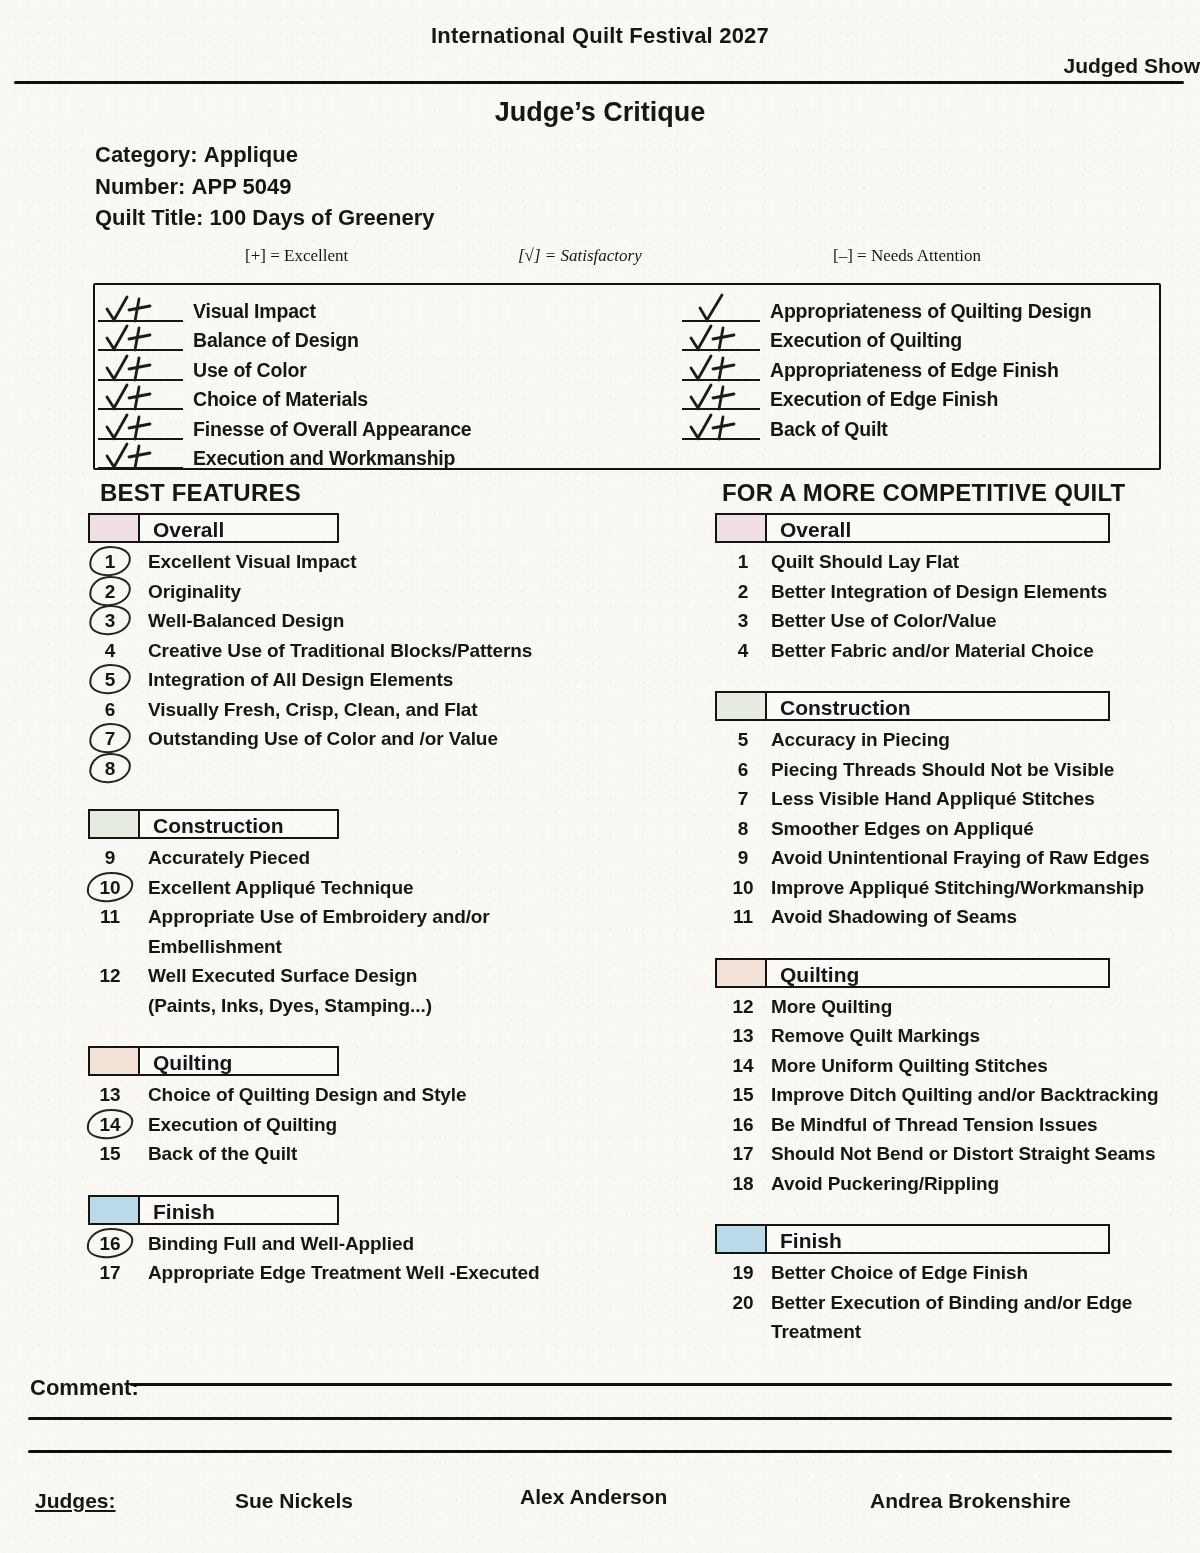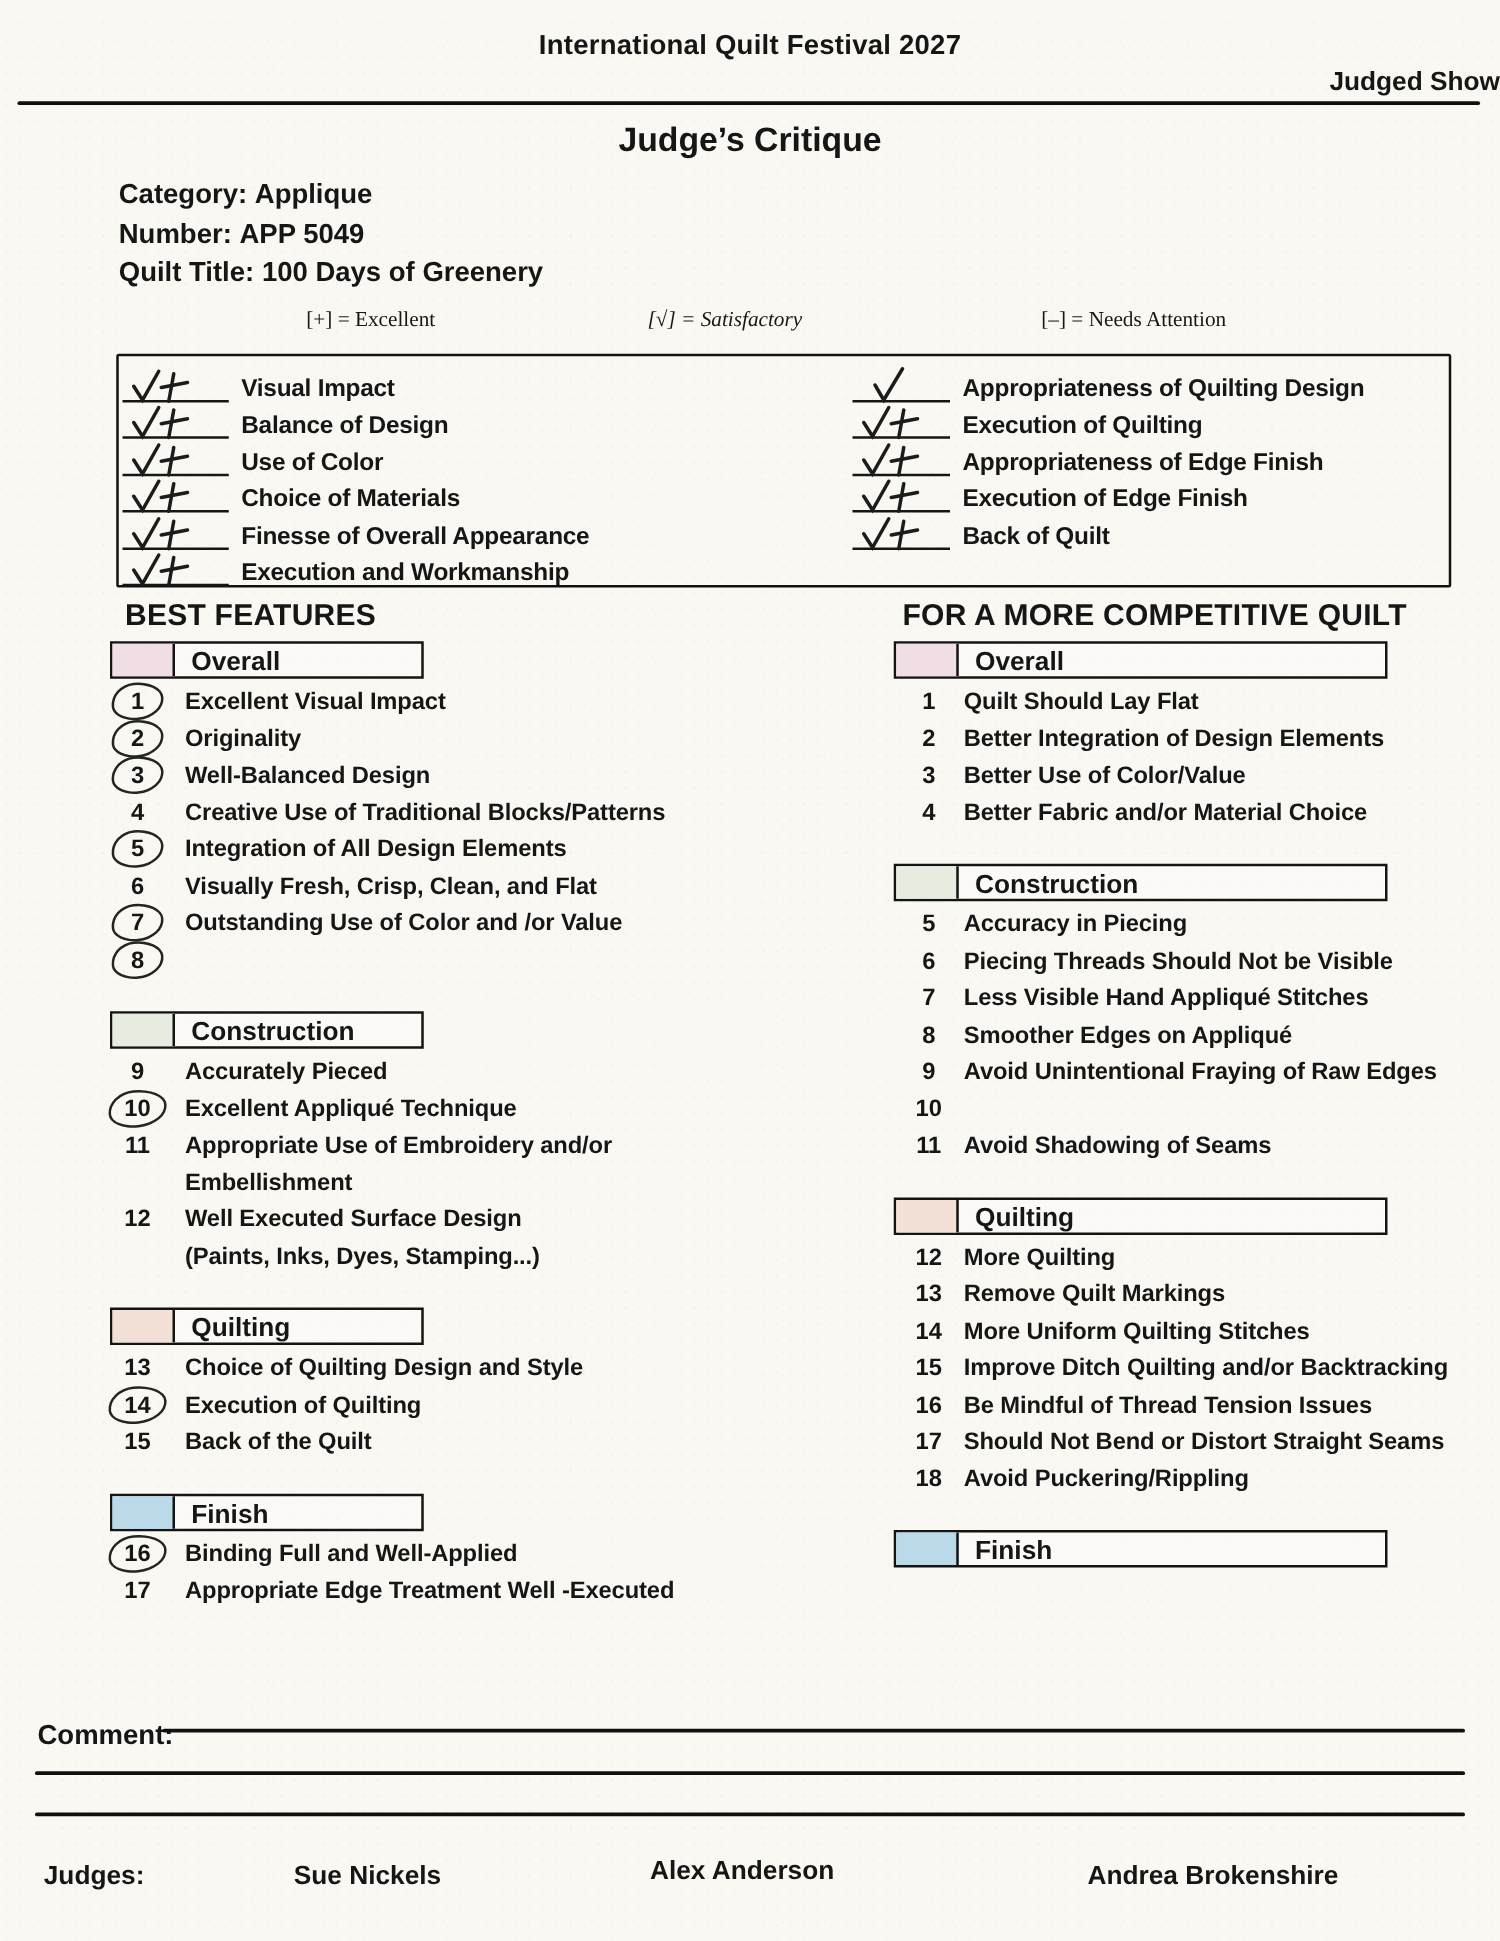--- a/index.html
+++ b/index.html
@@ -56,21 +56,21 @@
   .circle { position: absolute; left: 50%; top: 48%; width: 42px; height: 30px;
     border: 2.6px solid #242424;
     border-radius: 46% 54% 52% 48% / 58% 46% 54% 42%;
     transform: translate(-50%,-50%) rotate(-6deg); pointer-events: none; }
 
   .comment-label { position: absolute; left: 30px; top: 1356px; font-size: 22px; font-weight: 700; margin-top: 19px; }
   .cline { position: absolute; height: 2.6px; background: #101010; border-radius: 2px; }
   .cline1 { left: 130px; right: 28px; top: 1383px; }
   .cline2 { left: 28px;  right: 28px; top: 1417px; }
   .cline3 { left: 28px;  right: 28px; top: 1450px; }
-  .judges-label { position: absolute; left: 35px; top: 1489px; font-size: 21px; font-weight: 700; }
+  .judges-label { position: absolute; left: 35px; top: 1489px; font-size: 21px; font-weight: 700; text-decoration: underline; }
   .judge { position: absolute; font-size: 21px; font-weight: 700; }
   .judge1 { left: 235px; top: 1489px; }
   .judge2 { left: 520px; top: 1485px; }
   .judge3 { left: 870px; top: 1489px; }
 </style>
 </head>
 <body>
 
 <div class="page">
   <div class="event">International Quilt Festival 2027</div>
@@ -357,20 +357,21 @@
           <div class="item">
             <span class="num">8</span>
             <span class="txt">Smoother Edges on Appliqué</span>
           </div>
           <div class="item">
             <span class="num">9</span>
             <span class="txt">Avoid Unintentional Fraying of Raw Edges</span>
           </div>
           <div class="item">
             <span class="num">10</span>
+            <span class="txt">Improve Appliqué Stitching/Workmanship</span>
           </div>
           <div class="item">
             <span class="num">11</span>
             <span class="txt">Avoid Shadowing of Seams</span>
           </div>
         </div>
       </div>
       <div class="sec">
         <div class="sec-head">
           <span class="swatch" style="background: rgb(243, 224, 215);"></span>
@@ -404,20 +405,31 @@
           <div class="item">
             <span class="num">18</span>
             <span class="txt">Avoid Puckering/Rippling</span>
           </div>
         </div>
       </div>
       <div class="sec">
         <div class="sec-head">
           <span class="swatch" style="background: rgb(186, 218, 234);"></span>
           <span class="sec-name">Finish</span>
+        </div>
+        <div class="items">
+          <div class="item">
+            <span class="num">19</span>
+            <span class="txt">Better Choice of Edge Finish</span>
+          </div>
+          <div class="item">
+            <span class="num">20</span>
+            <span class="txt">Better Execution of Binding and/or Edge
+Treatment</span>
+          </div>
         </div>
       </div>
     </div>
 
   <div class="comment-label">Comment:</div>
   <div class="cline cline1"></div>
   <div class="cline cline2"></div>
   <div class="cline cline3"></div>
 
   <div class="judges-label">Judges:</div>

